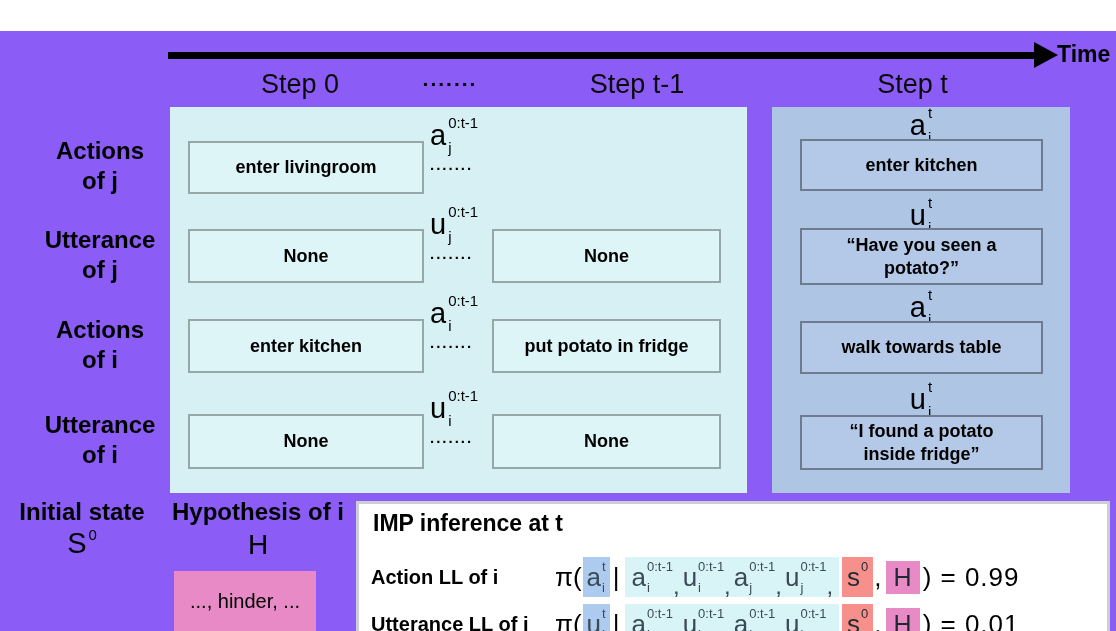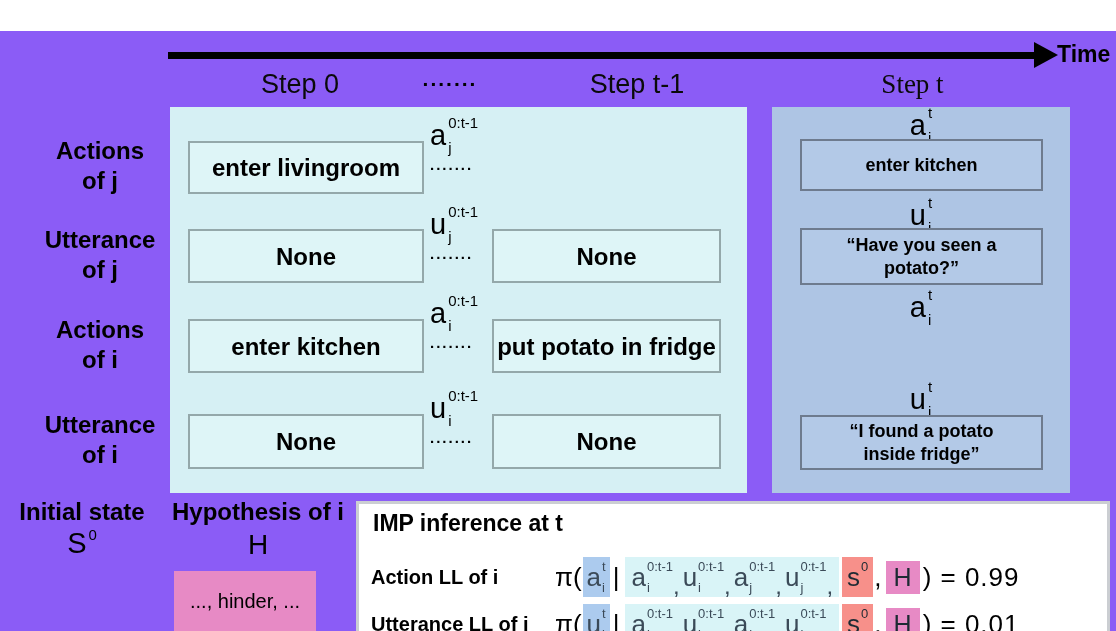--- a/index.html
+++ b/index.html
@@ -16,21 +16,21 @@
   .hdr{position:absolute;top:38px;font-size:27px;font-weight:400;text-align:center;color:#0a0a0a;}
   .hdr-dots{position:absolute;top:36px;font-size:21px;font-weight:700;letter-spacing:2px;text-align:center;}
   
   .panel-history{position:absolute;left:170px;top:76px;width:577px;height:386px;background:var(--history-bg);}
   .panel-current{position:absolute;left:772px;top:76px;width:298px;height:386px;background:var(--current-bg);}
   
   .rowlab{position:absolute;left:0;width:200px;text-align:center;font-size:24px;font-weight:700;line-height:30px;}
   
   .hbox{position:absolute;display:flex;align-items:center;justify-content:center;text-align:center;
     background:var(--history-box-bg);border:2px solid var(--history-box-border);
-    font-size:24px;font-weight:700;line-height:23px;white-space:pre-line;}
+    font-size:18px;font-weight:700;line-height:23px;white-space:pre-line;}
   .cbox{position:absolute;left:800px;width:239px;display:flex;align-items:center;justify-content:center;text-align:center;
     background:var(--current-box-bg);border:2px solid var(--current-box-border);
     font-size:18px;font-weight:700;line-height:23px;white-space:pre-line;}
   
   .nvar{display:flex;align-items:center;}
   .nletter{font-size:29px;line-height:1;font-weight:400;}
   .nscripts{display:flex;flex-direction:column;justify-content:space-between;min-height:40px;margin-left:2px;}
   .nscripts.solo{justify-content:flex-start;}
   .nsup,.nsub{font-size:15px;line-height:1;font-weight:400;}
   .notation-h{position:absolute;left:430px;}
@@ -72,21 +72,21 @@
 
 <div class="canvas">
 
   <div class="tl-bar"></div>
   <div class="tl-head"></div>
   <div class="tl-label">Time</div>
 
   <div class="hdr" style="left:230px;width:140px;">Step 0</div>
   <div class="hdr-dots" style="left:414px;width:72px;">.......</div>
   <div class="hdr" style="left:552px;width:170px;">Step t-1</div>
-  <div class="hdr" style="left:845px;width:135px;font-family:Liberation Serif, serif;">Step t</div>
+  <div class="hdr" style="left:845px;width:135px;">Step t</div>
 
   <div class="panel-history"></div>
   <div class="panel-current"></div>
 
   <div class="rowlab" style="top:105px;">
     <div>Actions</div>
     <div>of j</div>
   </div>
   <div class="rowlab" style="top:194px;">
     <div>Utterance</div>
@@ -176,20 +176,21 @@
 
   <div class="notation-c" style="top:256px;">
     <div class="nvar">
       <span class="nletter">a</span>
       <span class="nscripts">
         <span class="nsup">t</span>
         <span class="nsub">i</span>
       </span>
     </div>
   </div>
+  <div class="cbox" style="top:290px;height:49px;">walk towards table</div>
 
   <div class="notation-c" style="top:348px;">
     <div class="nvar">
       <span class="nletter">u</span>
       <span class="nscripts">
         <span class="nsup">t</span>
         <span class="nsub">i</span>
       </span>
     </div>
   </div>

